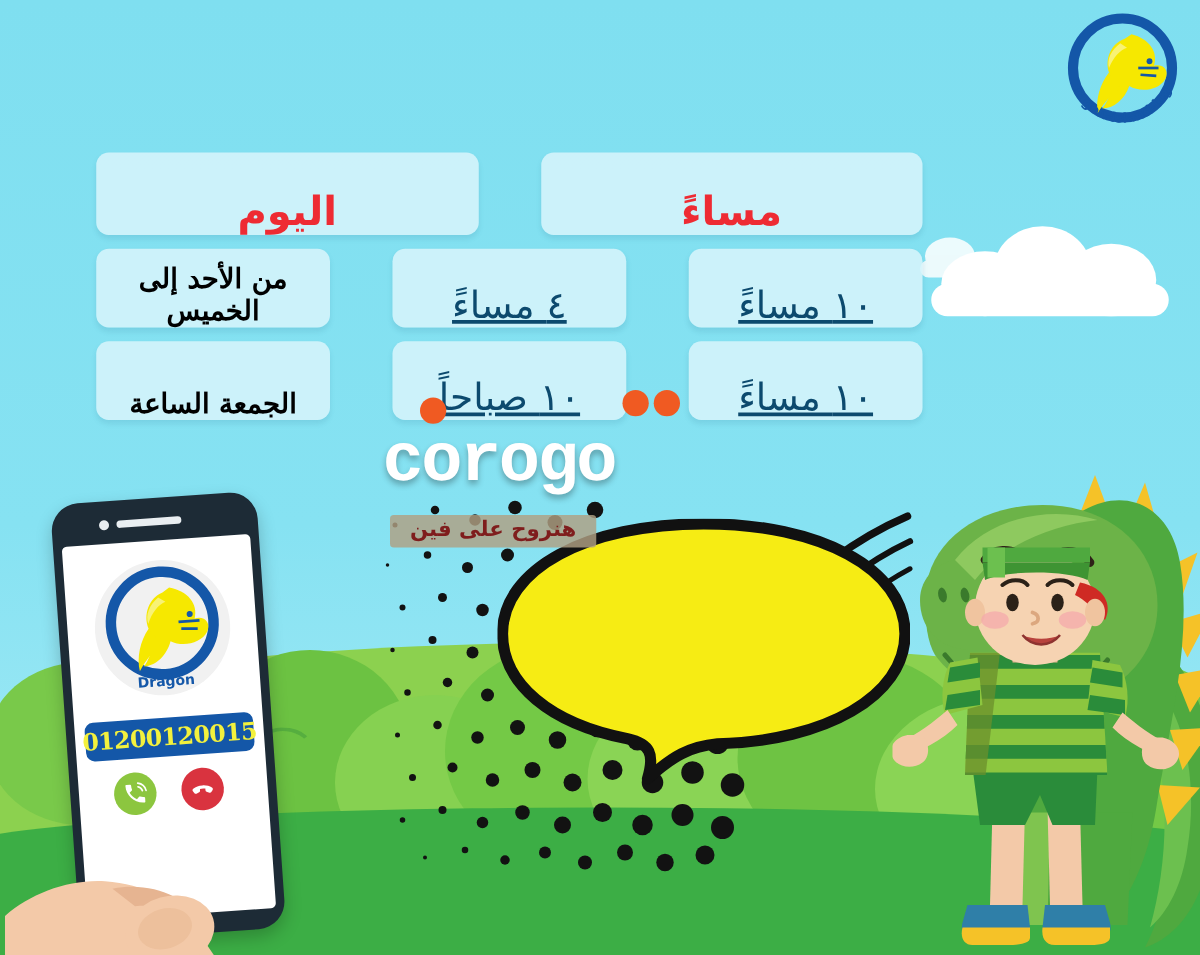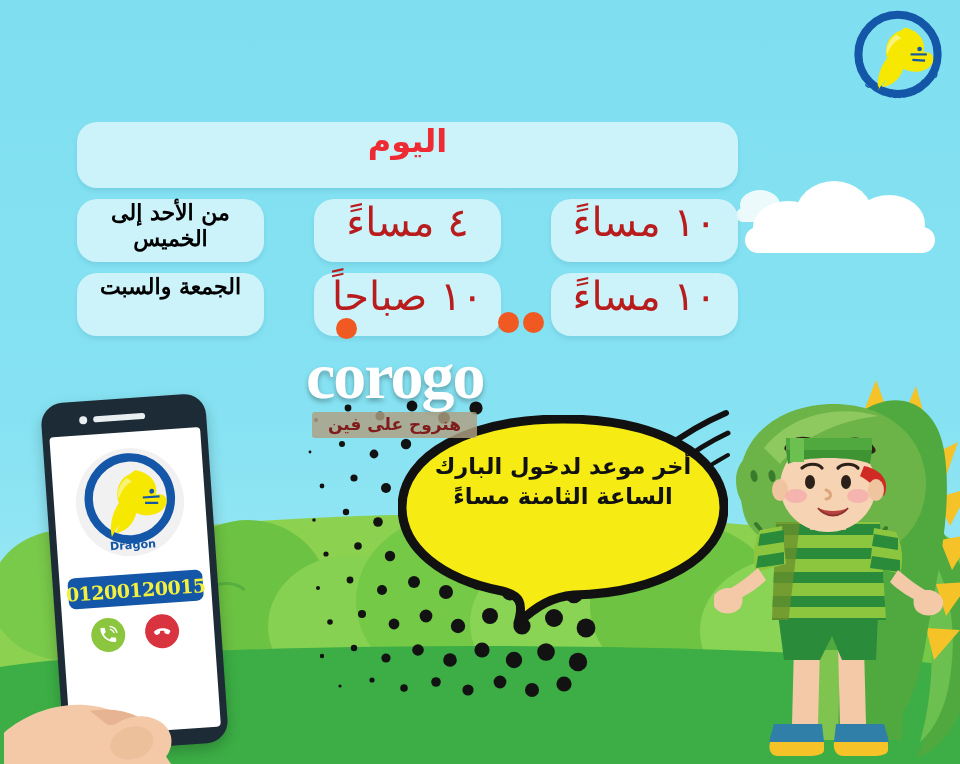--- a/index.html
+++ b/index.html
@@ -95,38 +95,39 @@
   .table {
     position: absolute; left: 38px; top: 122px;
     width: 700px;
     display: flex; flex-direction: column; gap: 11px;
   }
   .trow { display: flex; gap: 11px; }
   .cell {
     flex: 1 1 0;
     height: 63px;
     background: rgba(214,244,250,.88);
-    border-radius: 20px;
-    display: flex; align-items: flex-start; justify-content: center;
+    border-radius: 10px;
+    display: flex; align-items: flex-end; justify-content: center;
     box-shadow: 0 3px 4px rgba(40,110,140,.13);
     text-align: center;
     padding: 0 6px;
     margin-left: 39px;
   }
   .head-cell { height: 66px; }
   .head-cell span {
     font-size: 32px; font-weight: 700; color: #ee2b33;
   }
   .day-cell span {
     font-size: 22px; font-weight: 700; color: #000000;
     font-family: "DejaVu Serif", "Liberation Serif", serif;
   }
   .time-cell span {
-    font-size: 40px; color: #b91c1c;
+    font-size: 30px; color: #0c4a6e;
     font-family: "DejaVu Serif", "Liberation Serif", serif;
+    text-decoration: underline;
   }
 
   
   .halftone { position: absolute; left: 300px; top: 400px; width: 330px; height: 300px; }
 
   
   .bubble-wrap {
     position: absolute; left: 398px; top: 415px;
     width: 330px; height: 215px;
   }
@@ -181,23 +182,23 @@
   }
   .call-accept { left: 28px; background: #8cc63f; }
   .call-decline { left: 82px; background: #d9333f; }
 
   
   .hand { position: absolute; left: -48px; top: 195px; width: 300px; height: 290px; }
 
   
   .wm {
     position: absolute; left: 306px; top: 338px;
-    font-size: 66px; font-weight: 800; color: #fff;
+    font-size: 55px; font-weight: 800; color: #fff;
     letter-spacing: -2px;
-    font-family: Liberation Serif, serif;
+    font-family: Liberation Mono, monospace;
     text-shadow: 0 3px 5px rgba(0,0,0,.30);
     z-index: 40;
   }
   .wm-dot {
     position: absolute; width: 21px; height: 21px; border-radius: 50%;
     background: #f05a22; z-index: 41;
   }
   .wm-tag {
     position: absolute; left: 312px; top: 412px;
     background: rgba(176,160,130,.82);
@@ -447,24 +448,20 @@
     <path d="M52 108 C76 84 102 64 128 50" stroke="#111" stroke-width="4" fill="none" stroke-linecap="round"></path>
   </svg>
 
   <div class="bubble-wrap">
     <svg viewBox="0 0 330 215" style="position:absolute;inset:0;">
       <path d="M165 4 C258 4 326 40 326 92 C326 142 262 178 176 180
                C154 182 140 190 120 208
                C126 188 122 180 104 176
                C42 164 4 132 4 92 C4 40 72 4 165 4 Z" fill="#f6ec14" stroke="#111" stroke-width="9" stroke-linejoin="round"></path>
     </svg>
-    <div class="bubble-text">
-      <div>أخر موعد لدخول البارك</div>
-      <div>الساعة الثامنة مساءً</div>
-    </div>
   </div>
 
   <div class="phone">
     <div class="phone-body">
       <div class="phone-cam"></div>
       <div class="phone-speaker"></div>
       <div class="phone-screen">
 
         <svg class="phone-logo" viewBox="0 0 120 120">
           <circle cx="60" cy="60" r="58" fill="#f1f1f1"></circle>
@@ -520,20 +517,23 @@
     <path id="arcpath" d="M16 72 A46 46 0 0 0 104 72" fill="none"></path>
     <text font-family="DejaVu Sans, sans-serif" font-size="12" font-weight="700" fill="#1457a8">
       <textPath href="#arcpath" startOffset="50%" text-anchor="middle">dragon-island-logo</textPath>
     </text>
   </svg>
 
   <div class="table">
 
     <div class="trow">
       <div class="cell head-cell">
+        <span>مساءً</span>
+      </div>
+      <div class="cell head-cell">
         <span>اليوم</span>
       </div>
     </div>
 
     <div class="trow">
       <div class="cell time-cell">
         <span>١٠ مساءً</span>
       </div>
       <div class="cell time-cell">
         <span>٤ مساءً</span>
@@ -544,21 +544,21 @@
     </div>
 
     <div class="trow">
       <div class="cell time-cell">
         <span>١٠ مساءً</span>
       </div>
       <div class="cell time-cell">
         <span>١٠ صباحاً</span>
       </div>
       <div class="cell day-cell">
-        <span>الجمعة والسبت</span>
+        <span>الجمعة الساعة</span>
       </div>
     </div>
 
   </div>
 
   <div class="wm">corogo</div>
   <div class="wm-dot" style="left:498px; top:312px;"></div>
   <div class="wm-dot" style="left:523px; top:312px;"></div>
   <div class="wm-dot" style="left:336px; top:318px;"></div>
   <div class="wm-tag">هنروح على فين</div>

